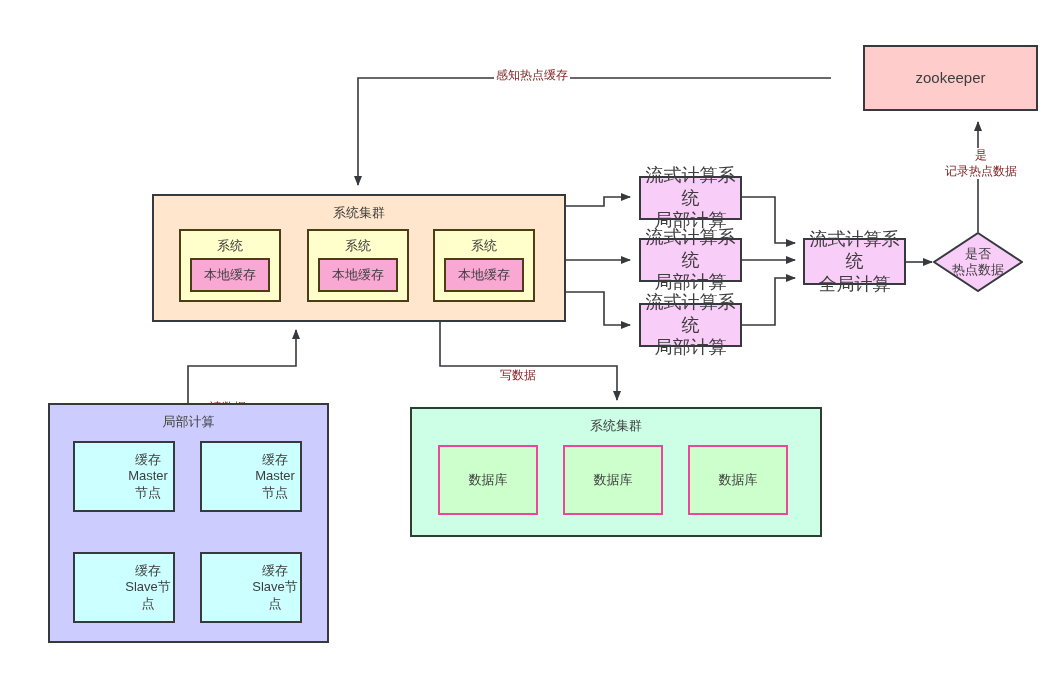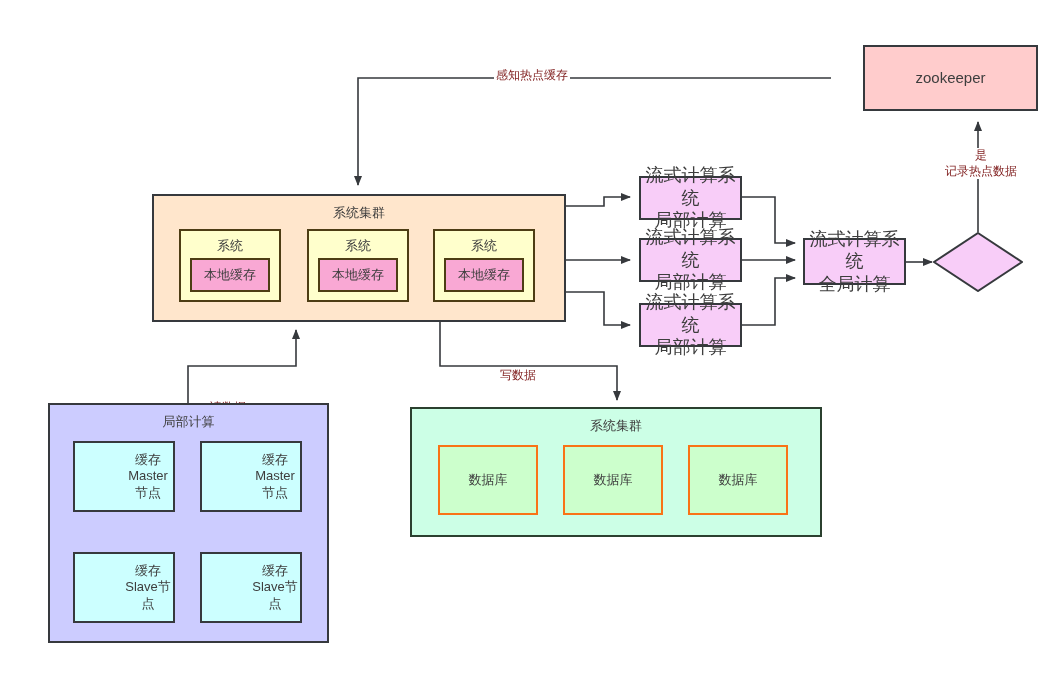--- a/index.html
+++ b/index.html
@@ -104,21 +104,21 @@
     font-size: 13px;
     padding-left: 48px;
   }
   .dbcluster {
     background: #ccffe6;
     border: 2px solid #2b402f;
     font-size: 13px;
   }
   .dbnode {
     background: #ccffcc;
-    border: 2px solid #f97316;
+    border: 2px solid #ec4899;
     font-size: 13px;
   }
   .edge-label {
     position: absolute;
     font-size: 12px;
     color: #7f1d1d;
     background: #ffffff;
     padding: 0 2px;
     line-height: 1.3;
     text-align: center;
@@ -198,20 +198,22 @@
   <div class="node stream" style="left:639px; top:303px; width:103px; height:44px;">流式计算系统
 局部计算</div>
 
   <div class="node stream" style="left:803px; top:238px; width:103px; height:47px;">流式计算系统
 全局计算</div>
 
   <div class="diamond-wrap" style="left:933px; top:232px; width:90px; height:60px;">
     <svg class="diamond-shape" viewBox="0 0 90 60">
       <polygon points="45,1 89,30 45,59 1,30" fill="#f8cdf8" stroke="#36393d" stroke-width="2"></polygon>
     </svg>
+    <span class="diamond-label">是否
+热点数据</span>
   </div>
 
   <div class="node container-node cachecluster" style="left:48px; top:403px; width:281px; height:240px;">
     <span>局部计算</span>
   </div>
 
   <div class="node cachenode" style="left:73px; top:441px; width:102px; height:71px;">缓存
 Master节点</div>
   <div class="node cachenode" style="left:200px; top:441px; width:102px; height:71px;">缓存
 Master节点</div>

